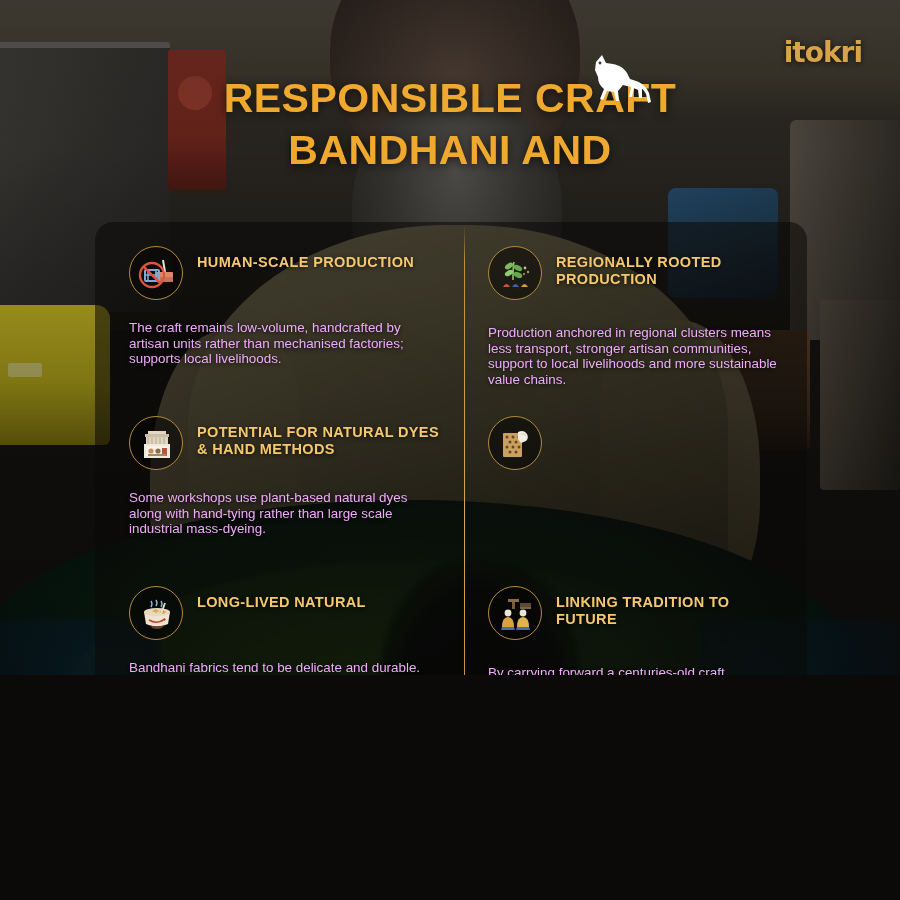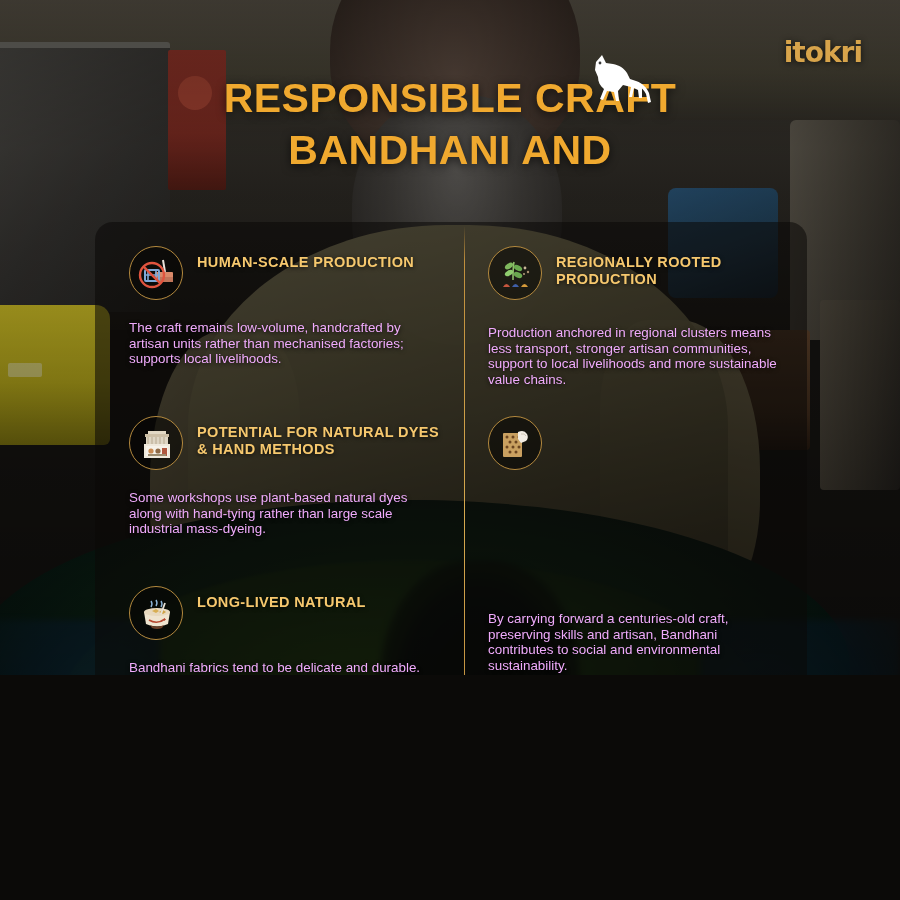--- a/index.html
+++ b/index.html
@@ -440,18 +440,35 @@
               <path d="M27 24 l2 1.5 -2 1.5 z" fill="#b5472f"></path>
               <path d="M13 31 q7 3 14 0 l-2 3 q-5 2 -10 0 z" fill="#6b4028"></path>
             </svg>
           </span>
           <div class="card-title">LONG-LIVED NATURAL</div>
         </div>
         <div class="card-body">Bandhani fabrics tend to be delicate and durable. Long wear life means slower preserving and less waste.</div>
       </div>
 
       <div class="card right">
+        <div class="card-head">
+          <span class="icon-circle">
+            <svg width="40" height="40" viewBox="0 0 40 40">
+              <rect x="16" y="6" width="3" height="9" fill="#7a5a3a"></rect>
+              <rect x="12" y="5" width="11" height="3" fill="#8a6a46"></rect>
+              <rect x="24" y="9" width="11" height="4" fill="#5b4a36"></rect>
+              <rect x="24" y="13" width="11" height="2" fill="#7a6548"></rect>
+              <circle cx="12" cy="19" r="3.4" fill="#ece4d5"></circle>
+              <path d="M6 33 q0 -10 6 -10 q6 0 6 10 z" fill="#d9a23e"></path>
+              <path d="M6 33 h12 l1 3 h-14 z" fill="#4a6ea8"></path>
+              <circle cx="27" cy="19" r="3.4" fill="#ece4d5"></circle>
+              <path d="M21 33 q0 -10 6 -10 q6 0 6 10 z" fill="#e4b24c"></path>
+              <path d="M21 33 h12 l1 3 h-14 z" fill="#4a6ea8"></path>
+            </svg>
+          </span>
+          <div class="card-title">LINKING TRADITION TO FUTURE</div>
+        </div>
         <div class="card-body">By carrying forward a centuries-old craft, preserving skills and artisan, Bandhani contributes to social and environmental sustainability.</div>
       </div>
 
     </div>
   </div>
 </div>
 
 </body></html>

